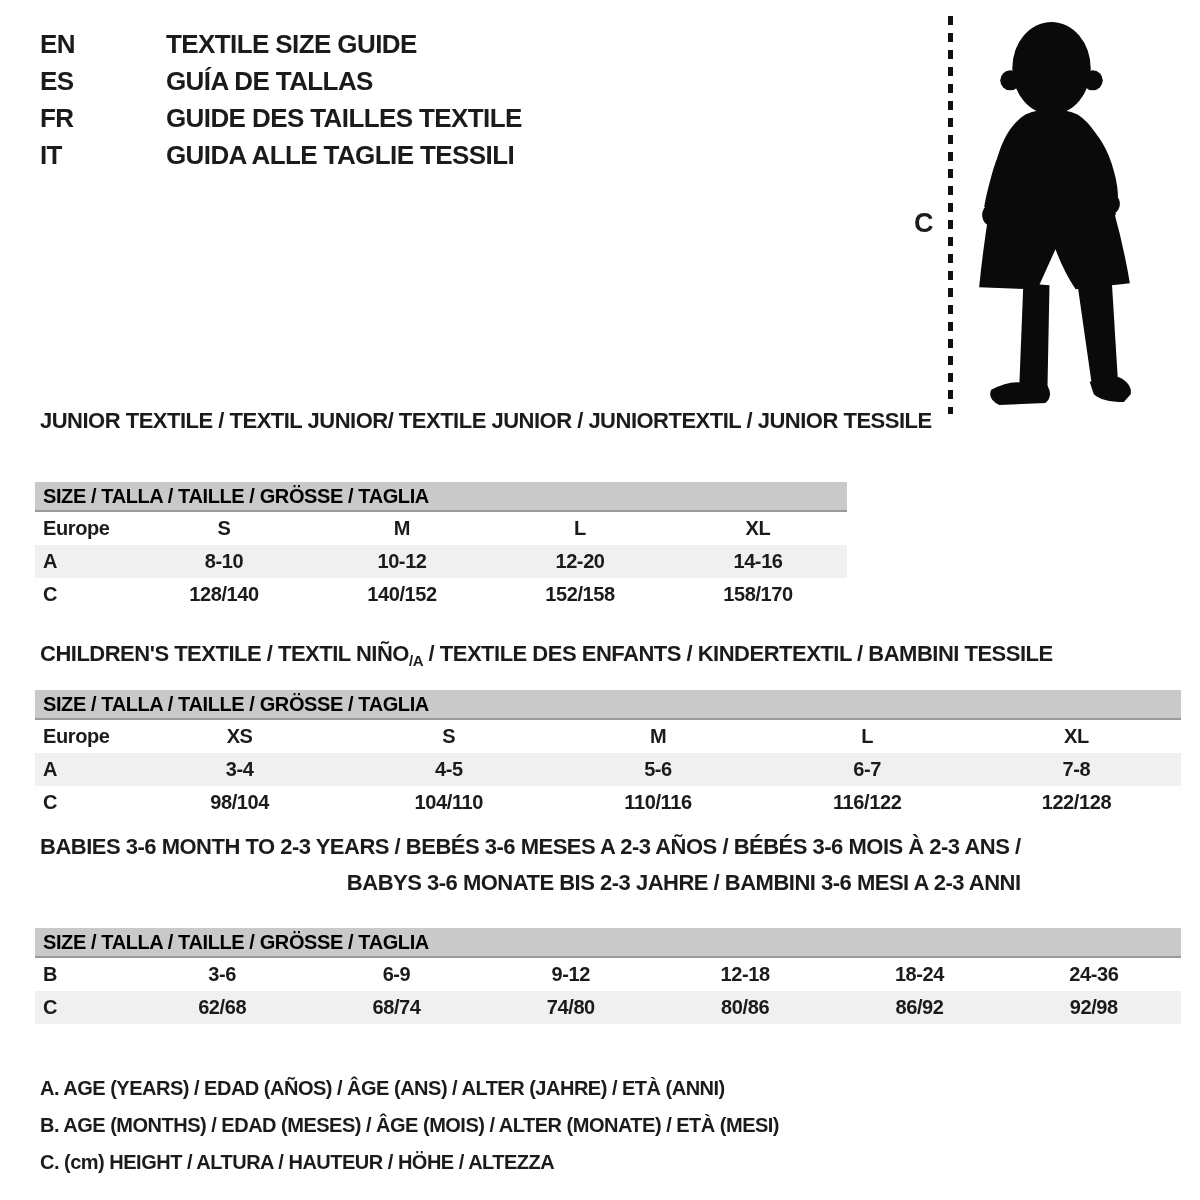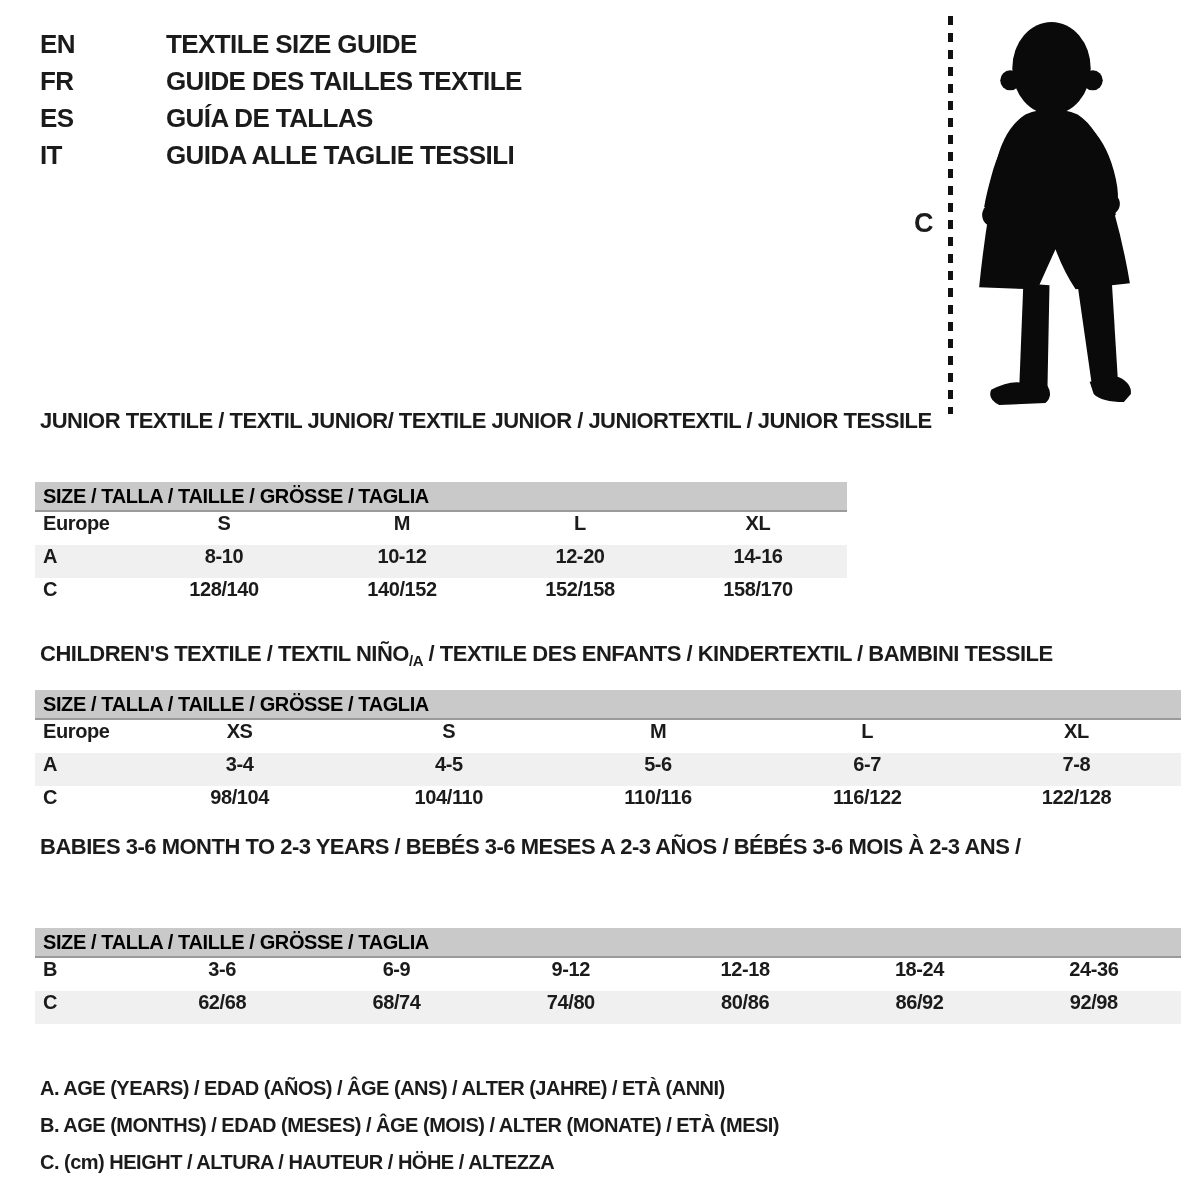--- a/index.html
+++ b/index.html
@@ -64,21 +64,21 @@
     height: 28px;
     background: var(--header-bar, #c9c9c9);
     border-bottom: 2px solid #9a9a9a;
     font-size: 20px; font-weight: bold;
     line-height: 28px;
     padding-left: 8px;
     color: #000000;
     letter-spacing: -0.4px;
   }
   .trow {
-    display: flex; 
+    display: flex; align-items: center;
     height: 33px;
     font-size: 20px; font-weight: bold;
     letter-spacing: -0.4px;
   }
   .trow.shaded { background: var(--shaded-row, #f0f0f0); }
   .rlabel { width: 100px; padding-left: 8px; box-sizing: border-box; }
   .cell { flex: 1; text-align: center; }
 
   
   .legend { position: absolute; left: 40px; top: 1070px; }
@@ -93,26 +93,26 @@
 <body>
 
 <div class="canvas">
 
   <div class="lang-list">
       <div class="lang-row">
         <span class="lang-code">EN</span>
         <span>TEXTILE SIZE GUIDE</span>
       </div>
       <div class="lang-row">
+        <span class="lang-code">ES</span>
+        <span>GUÍA DE TALLAS</span>
+      </div>
+      <div class="lang-row">
         <span class="lang-code">FR</span>
         <span>GUIDE DES TAILLES TEXTILE</span>
-      </div>
-      <div class="lang-row">
-        <span class="lang-code">ES</span>
-        <span>GUÍA DE TALLAS</span>
       </div>
       <div class="lang-row">
         <span class="lang-code">IT</span>
         <span>GUIDA ALLE TAGLIE TESSILI</span>
       </div>
     </div>
 
   <div class="figure-area">
     <span class="c-label">C</span>
     <div class="dash-line"></div>
@@ -185,20 +185,21 @@
         <span class="cell">98/104</span>
         <span class="cell">104/110</span>
         <span class="cell">110/116</span>
         <span class="cell">116/122</span>
         <span class="cell">122/128</span>
       </div>
     </div>
 
   <div class="section-title title-babies">
     <div>BABIES 3-6 MONTH TO 2-3 YEARS / BEBÉS 3-6 MESES A 2-3 AÑOS / BÉBÉS 3-6 MOIS À 2-3 ANS /</div>
+    <div>BABYS 3-6 MONATE BIS 2-3 JAHRE / BAMBINI 3-6 MESI A 2-3 ANNI</div>
   </div>
   <div class="size-table table-babies">
       <div class="size-table-header">SIZE / TALLA / TAILLE / GRÖSSE / TAGLIA</div>
       <div class="trow">
         <span class="rlabel">B</span>
         <span class="cell">3-6</span>
         <span class="cell">6-9</span>
         <span class="cell">9-12</span>
         <span class="cell">12-18</span>
         <span class="cell">18-24</span>

